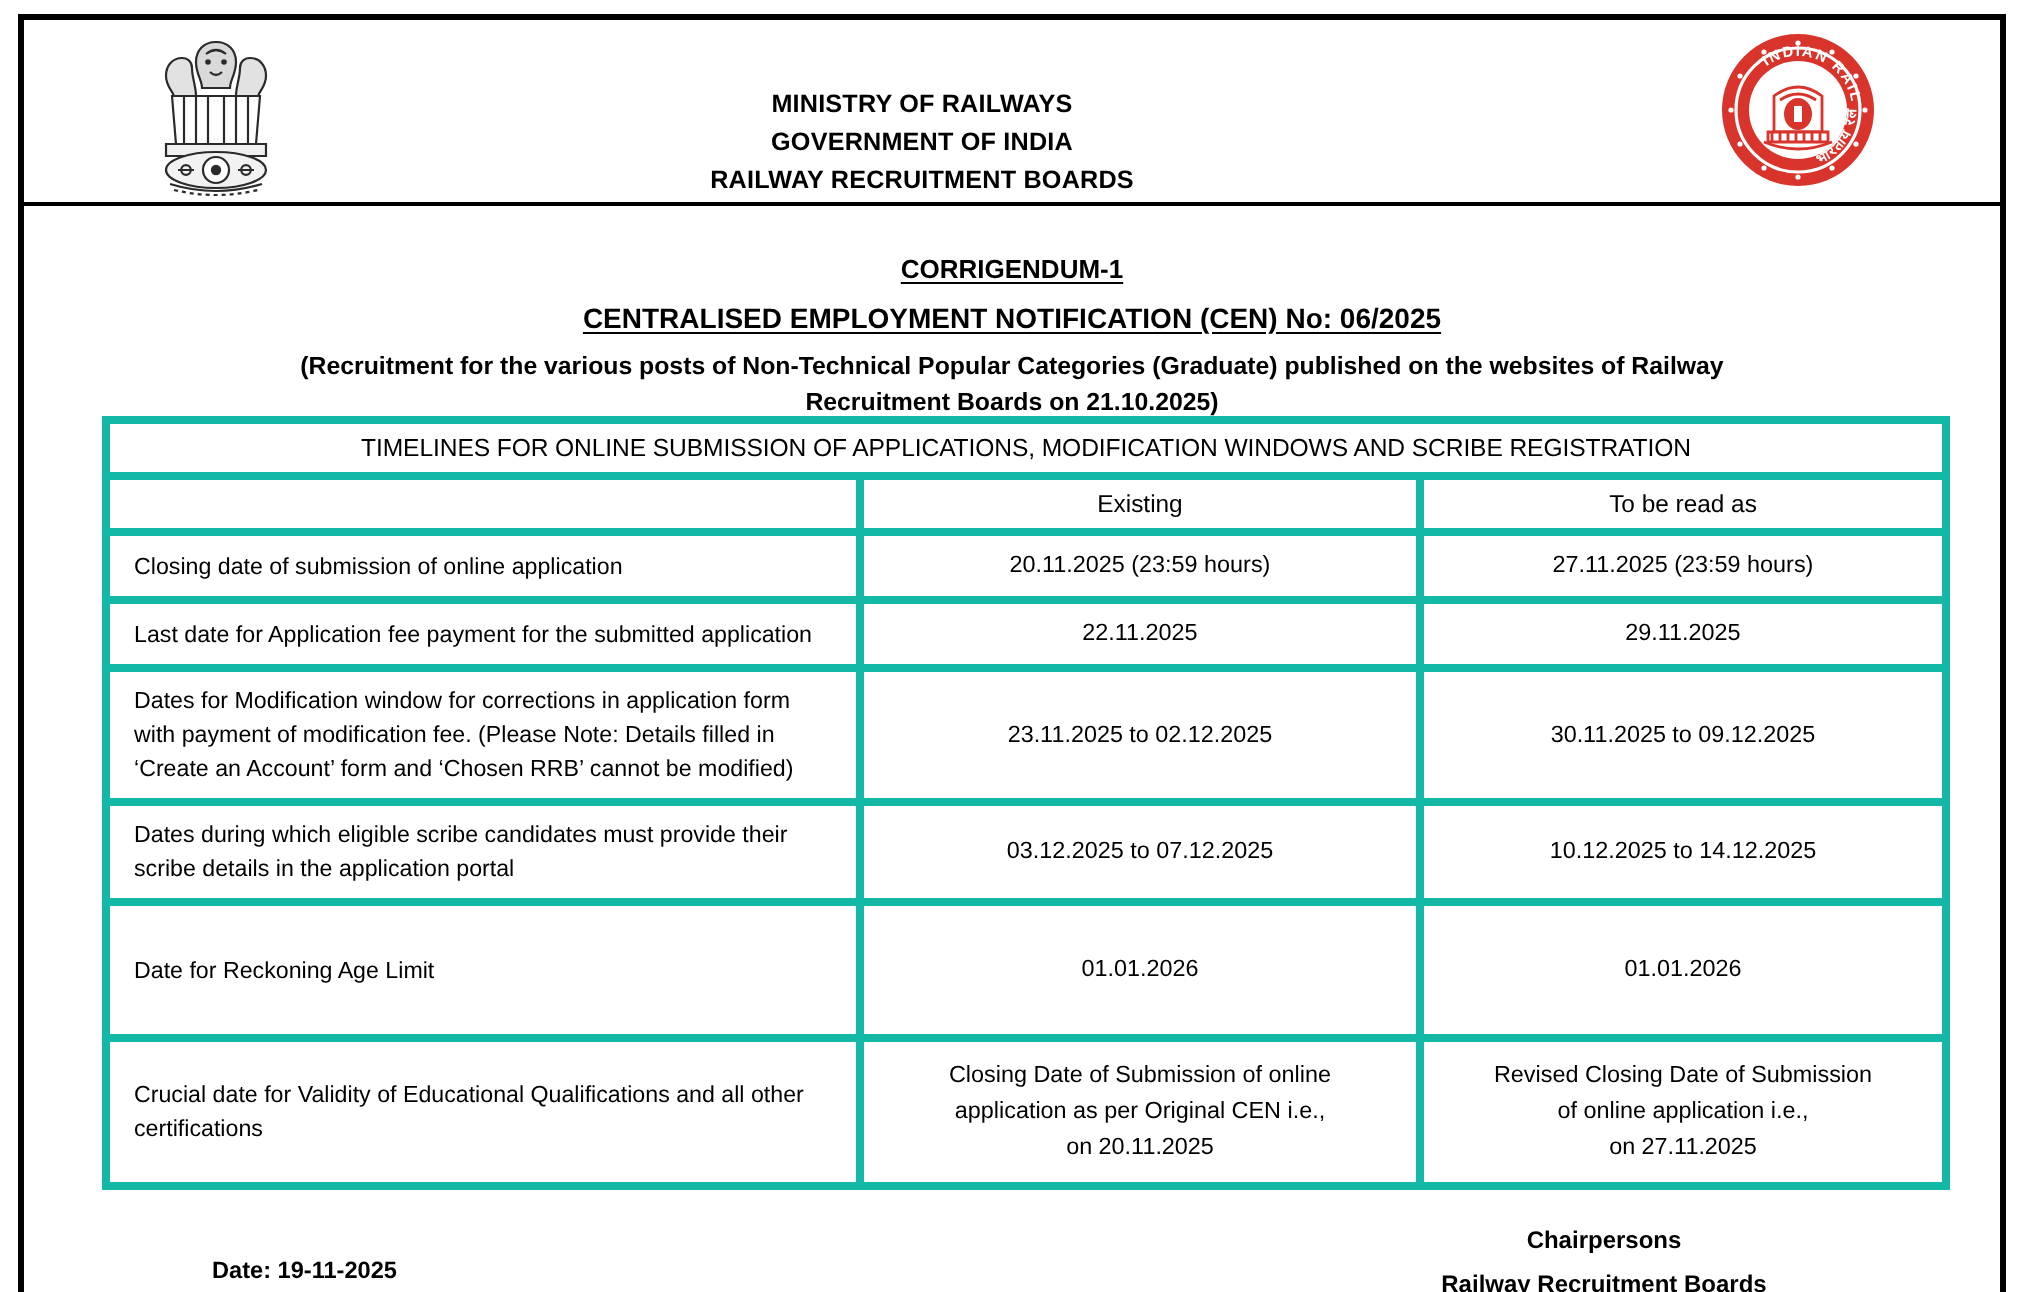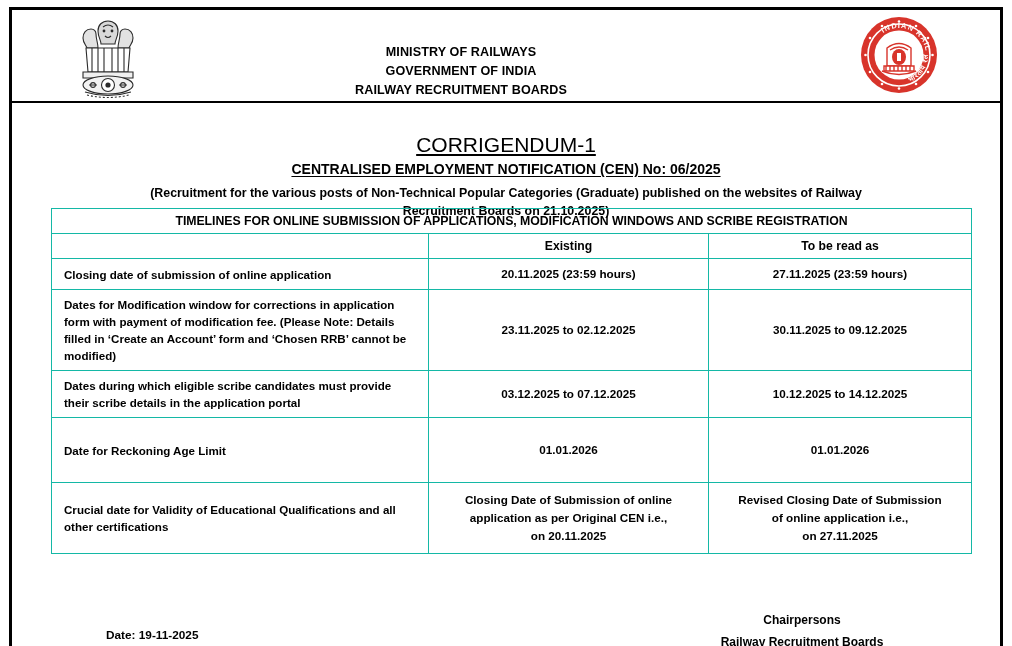--- a/index.html
+++ b/index.html
@@ -72,26 +72,26 @@
 
   
   #title-block {
     position: absolute;
     left: 0;
     right: 0;
     top: 104px;
     text-align: center;
   }
   #corrigendum-title {
-    font-size: 21px;
-    font-weight: normal;
+    font-size: 13px;
+    font-weight: bold;
     text-decoration: underline;
     text-underline-offset: 2px;
     line-height: 21px;
-    margin-top: 20px;
+    margin-top: 10px;
   }
   #cen-title {
     font-size: 14px;
     font-weight: bold;
     text-decoration: underline;
     text-underline-offset: 2px;
     line-height: 23px;
     margin-top: 3px;
   }
   #cen-subtitle {
@@ -107,24 +107,24 @@
     position: absolute;
     left: 39px;                 
     top: 198px;                 
     width: 920px;               
     border-collapse: collapse;
     table-layout: fixed;
     font-size: 11.6px;
   }
   #timeline-table td,
   #timeline-table th {
-    border: 1px solid #14b8a6;
+    border: 4px solid #14b8a6;
     padding: 0;
     vertical-align: middle;
-    font-weight: bold;
+    font-weight: normal;
   }
   #timeline-table .col-label { width: 377px; }
   #timeline-table .col-existing { width: 280px; }
   #timeline-table .col-revised  { width: 263px; }
 
   .tbl-banner {
     text-align: center;
     font-size: 12.3px;
     font-weight: bold;
     height: 24px;
@@ -288,20 +288,25 @@
         <td class="tbl-colhead rule-soft">Existing</td>
         <td class="tbl-colhead">To be read as</td>
       </tr>
 
       <tr>
         <td class="cell-label">Closing date of submission of online application</td>
         <td class="cell-value rule-soft">20.11.2025 (23:59 hours)</td>
         <td class="cell-value">27.11.2025 (23:59 hours)</td>
       </tr>
 
+      <tr>
+        <td class="cell-label">Last date for Application fee payment for the submitted application</td>
+        <td class="cell-value rule-soft">22.11.2025</td>
+        <td class="cell-value">29.11.2025</td>
+      </tr>
 
       <tr>
         <td class="cell-label">Dates for Modification window for corrections in application form with payment of modification fee. (Please Note: Details filled in ‘Create an Account’ form and ‘Chosen RRB’ cannot be modified)</td>
         <td class="cell-value rule-soft">23.11.2025 to 02.12.2025</td>
         <td class="cell-value">30.11.2025 to 09.12.2025</td>
       </tr>
 
       <tr>
         <td class="cell-label">Dates during which eligible scribe candidates must provide their scribe details in the application portal</td>
         <td class="cell-value rule-soft">03.12.2025 to 07.12.2025</td>

